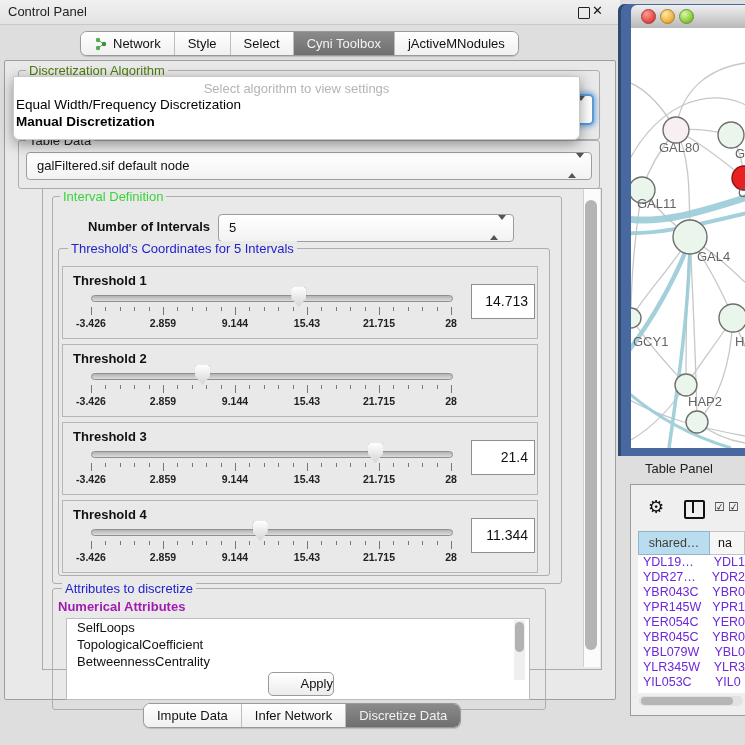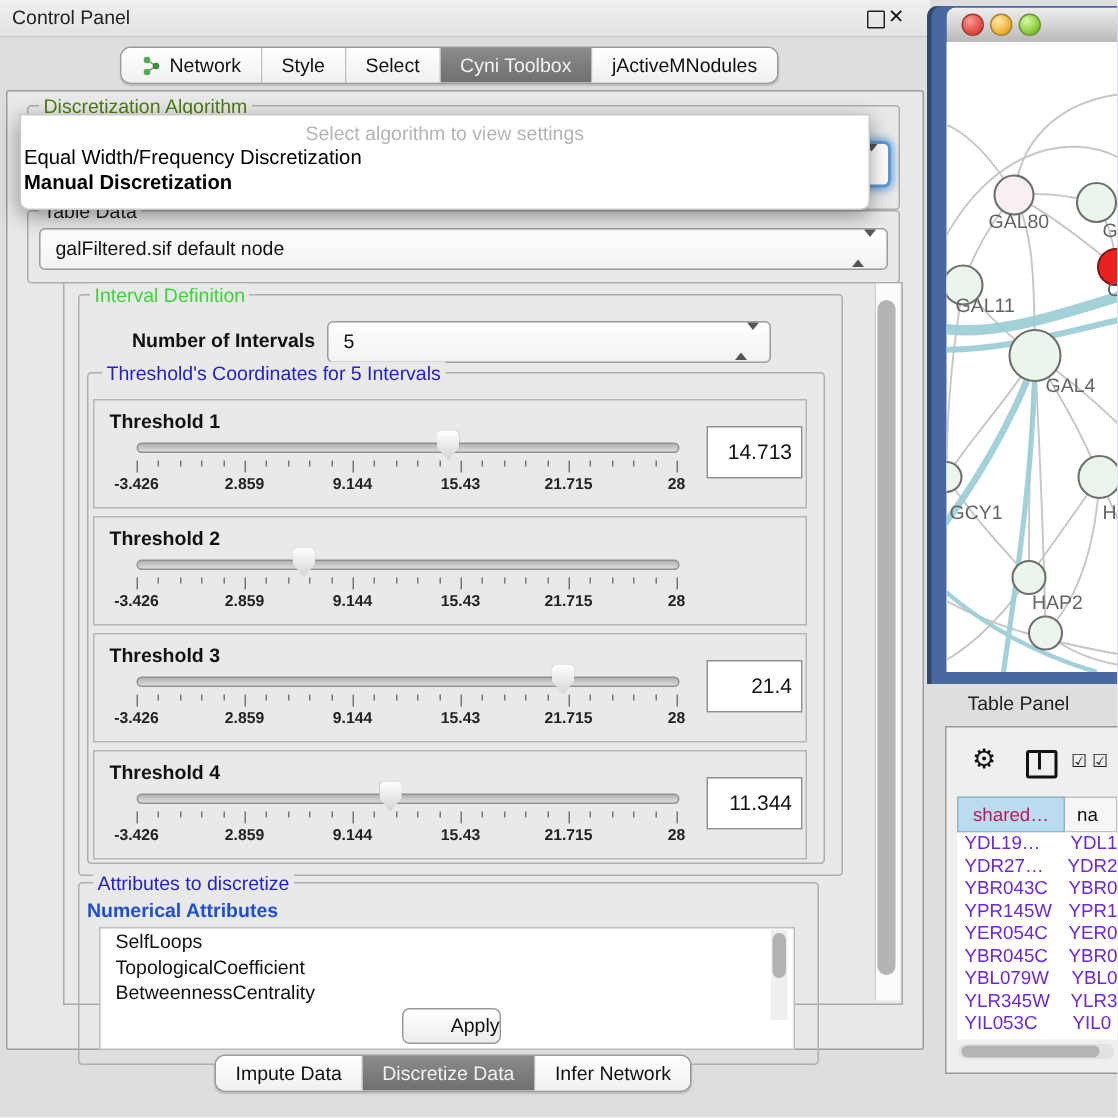--- a/index.html
+++ b/index.html
@@ -67,21 +67,21 @@
   .thumb{position:absolute;top:20px;width:15px;height:20px;background:linear-gradient(#ffffff,#d4d4d4);border-radius:3px;clip-path:polygon(6% 0,94% 0,100% 10%,100% 55%,50% 100%,0 55%,0 10%);filter:drop-shadow(0 0 1px #666);}
   .ticks{position:absolute;left:28px;top:40px;width:360px;height:8px;}
   .tick{position:absolute;top:0;width:1px;height:4px;background:#777;}
   .tick.major{height:8px;}
   .tlabels{position:absolute;left:28px;top:50px;width:360px;height:14px;}
   .tlab{position:absolute;transform:translateX(-50%);font-size:10.5px;font-weight:bold;color:#222;white-space:nowrap;}
   .vbox{position:absolute;left:408px;top:17px;width:56px;height:33px;background:#fff;border:1px solid #8f8f8f;font-size:14px;color:#111;text-align:right;line-height:33px;padding-right:6px;}
 
   #attr-grp{left:52px;top:588px;width:492px;height:120px;}
   #attr-title{left:62px;top:581px;}
-  #num-attr{left:58px;top:599px;font-size:13px;font-weight:bold;color:#1d4ed8;}
+  #num-attr{left:58px;top:599px;font-size:13px;font-weight:bold;color:#a21caf;}
   #attr-list{left:66px;top:618px;width:462px;height:80px;background:#fff;border:1px solid #bdbdbd;}
   .attr-item{font-size:13px;color:#111;padding:1px 0 1px 10px;height:15px;}
   #attr-sb{left:514px;top:620px;width:11px;height:60px;background:#efefef;}
   #attr-sb i{position:absolute;left:1px;top:2px;width:9px;height:30px;background:#b2b2b2;border-radius:5px;}
 
   #apply-btn{left:268px;top:672px;width:64px;height:22px;background:linear-gradient(#ffffff,#ececec);border:1px solid #9a9a9a;border-radius:5px;font-size:13px;color:#111;text-align:right;line-height:22px;}
 
   
   #netwin{left:618px;top:4px;width:127px;height:452px;background:#47699f;border-radius:7px 0 0 0;box-shadow:inset 3px 0 0 #31496f;}
   #net-titlebar{left:631px;top:5px;width:114px;height:23px;background:linear-gradient(#efefef,#b9b9b9);border-bottom:1px solid #8a8a8a;border-radius:6px 0 0 0;}
@@ -96,21 +96,21 @@
   #tp-title{left:645px;top:461px;font-size:13px;color:#222;}
   #tpanel{left:630px;top:484px;width:115px;height:230px;background:#efefef;border:1px solid #9a9a9a;}
   #gear-ico{left:648px;top:496px;font-family:"DejaVu Sans",sans-serif;font-size:18px;color:#111;}
   #split-ico{left:684px;top:500px;width:17px;height:15px;border:2px solid #111;border-radius:2px;}
   #split-ico i{position:absolute;left:6px;top:0;width:2px;height:11px;background:#111;}
   .cb-ico{font-family:"DejaVu Sans",sans-serif;font-size:12px;color:#222;}
   #cb1{left:714px;top:500px;}
   #cb2{left:728px;top:500px;}
 
   #thead{left:638px;top:531px;width:107px;height:24px;display:flex;}
-  #th1{width:70px;background:#b9ddee;border:1px solid #90b4c8;font-size:12.5px;color:#be185d;text-align:center;line-height:22px;}
+  #th1{width:70px;background:#b9ddee;border:1px solid #90b4c8;font-size:12.5px;color:#404040;text-align:center;line-height:22px;}
   #th2{flex:1;background:#f6f6f6;border:1px solid #c2c2c2;border-left:none;font-size:12.5px;color:#111;line-height:22px;padding-left:8px;}
   #trows{left:638px;top:555px;width:107px;height:138px;background:#fff;overflow:hidden;}
   .trow{display:flex;height:15px;line-height:15px;font-size:12.5px;color:#6d28d9;white-space:nowrap;}
   .tc1{width:70px;padding-left:5px;box-sizing:border-box;}
   .tc2{padding-left:7px;}
   #hscroll{left:639px;top:696px;width:104px;height:10px;background:#e2e2e2;border-radius:5px;}
   #hscroll i{position:absolute;left:2px;top:1px;width:92px;height:8px;background:#b5b5b5;border-radius:4px;}
 </style>
 </head>
 <body>
@@ -358,25 +358,25 @@
 
   <div id="vscroll" class="abs"></div>
   <div id="vthumb" class="abs"></div>
 
   <div id="apply-btn" class="abs">Apply</div>
 
   <div id="bottabs" class="abs seg">
     <div class="cell">
         <span>Impute Data</span>
       </div>
+    <div class="cell">
+        <span>Infer Network</span>
+      </div>
     <div class="cell sel">
         <span>Discretize Data</span>
-      </div>
-    <div class="cell">
-        <span>Infer Network</span>
       </div>
   </div>
 
   <div id="popup" class="abs">
     <div class="ph">Select algorithm to view settings</div>
     <div class="it">Equal Width/Frequency Discretization</div>
     <div class="it b">Manual Discretization</div>
   </div>
 
   <div id="netwin" class="abs"></div>

